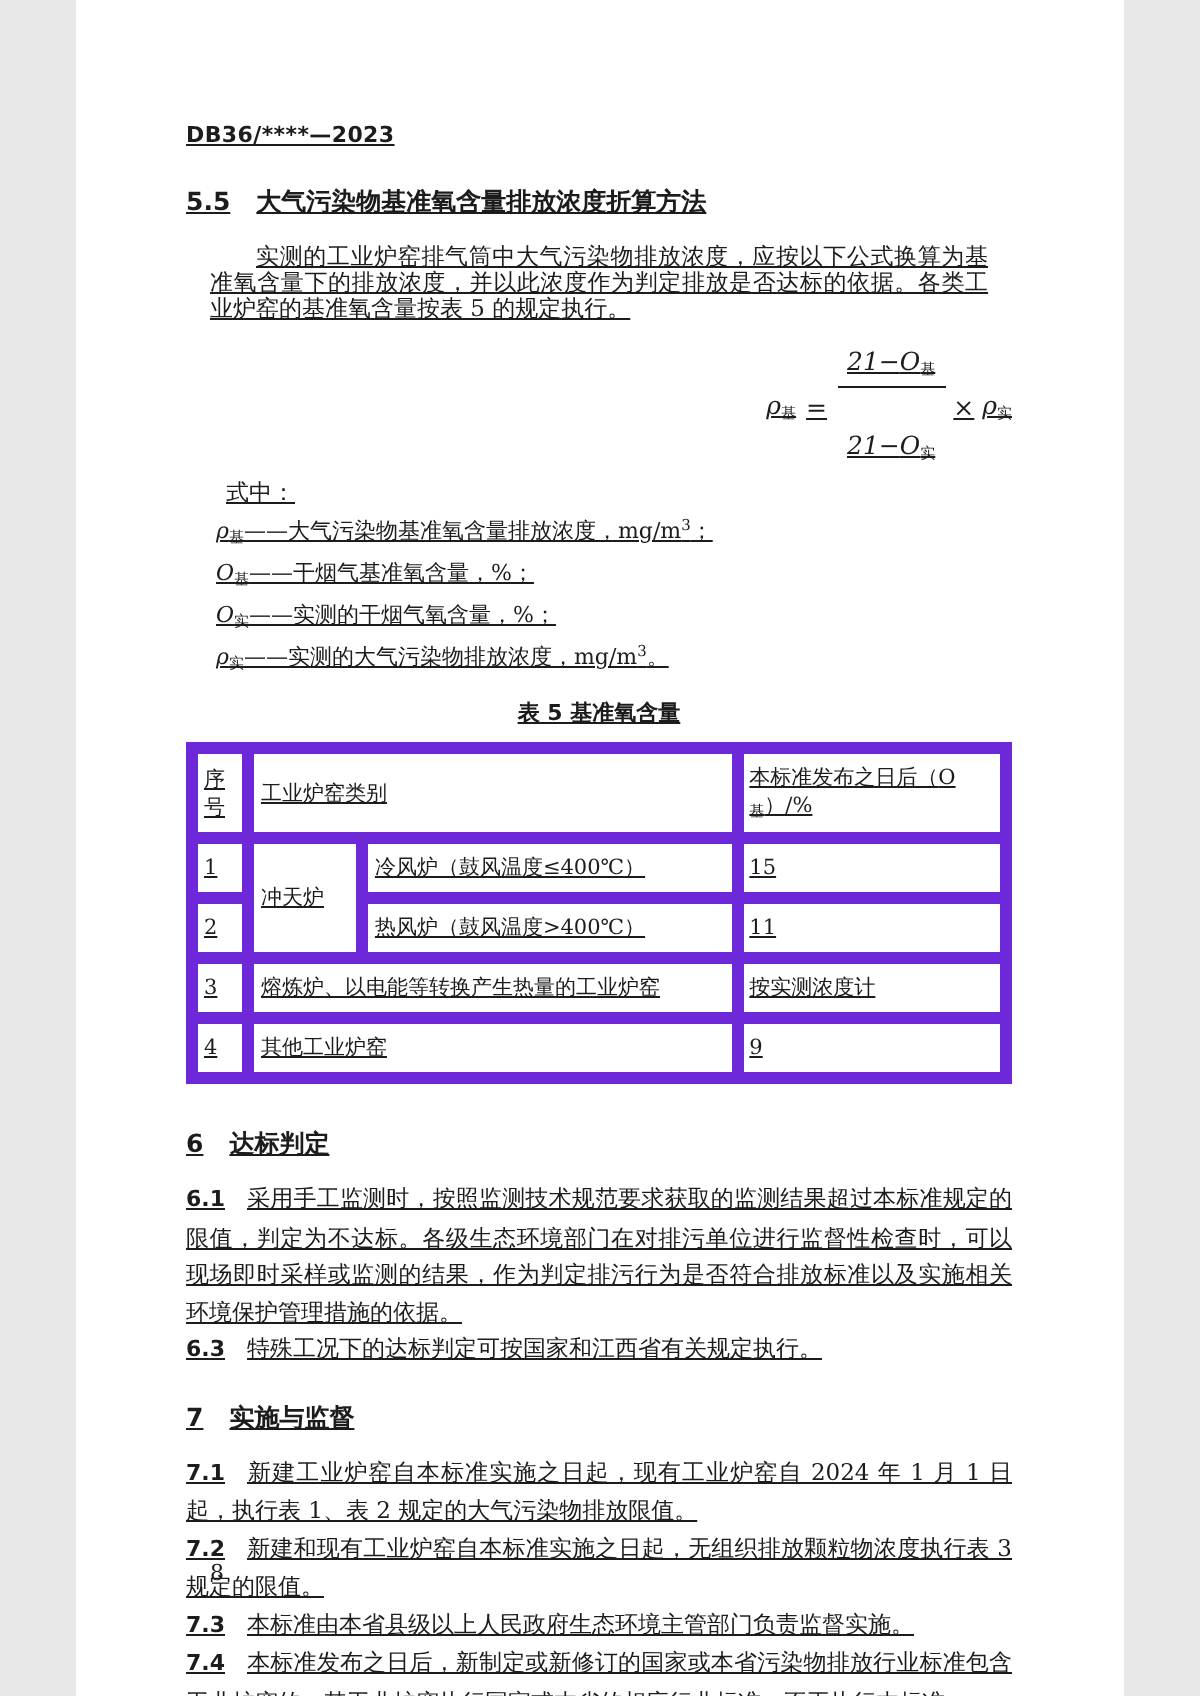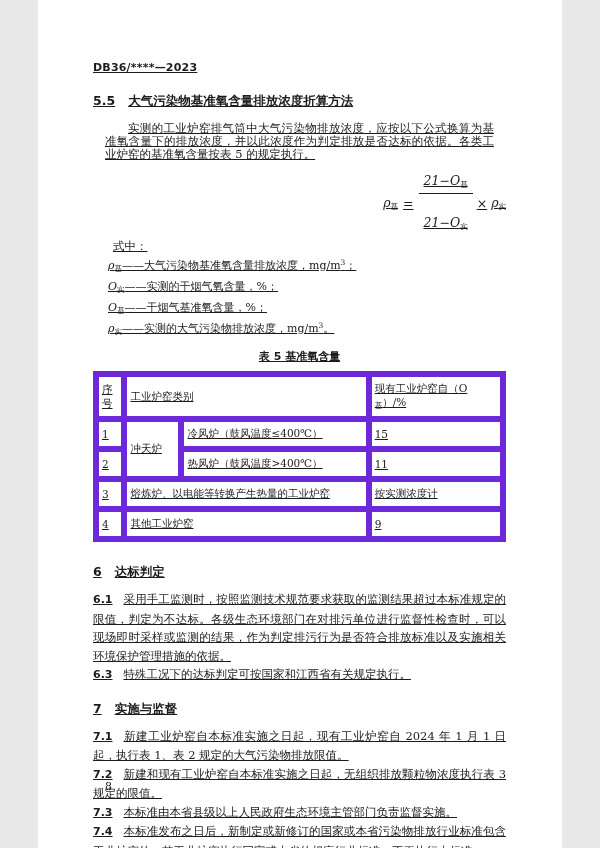--- a/index.html
+++ b/index.html
@@ -104,39 +104,39 @@
         </span>
         <span class="times">×</span>
         <span><span>ρ</span><sub class="ss">实</sub></span>
       </span>
     </div>
 
     <p class="where-label">式中：</p>
 
     <div>
       <p class="def-line"><span class="sym">ρ</span><sub class="ss">基</sub><span>——大气污染物基准氧含量排放浓度，mg/m</span><sup class="pp">3</sup><span>；</span></p>
+      <p class="def-line"><span class="sym">O</span><sub class="ss">基</sub><span>——干烟气基准氧含量，%；</span><sup class="pp"></sup><span></span></p>
       <p class="def-line"><span class="sym">O</span><sub class="ss">实</sub><span>——实测的干烟气氧含量，%；</span><sup class="pp"></sup><span></span></p>
-      <p class="def-line"><span class="sym">O</span><sub class="ss">基</sub><span>——干烟气基准氧含量，%；</span><sup class="pp"></sup><span></span></p>
       <p class="def-line"><span class="sym">ρ</span><sub class="ss">实</sub><span>——实测的大气污染物排放浓度，mg/m</span><sup class="pp">3</sup><span>。</span></p>
     </div>
 
     <div class="table-caption">表 5 基准氧含量</div>
 
     <table class="t5">
       <colgroup>
           <col class="c-no">
           <col class="c-grp">
           <col class="c-type">
           <col class="c-val">
         </colgroup>
       <tbody>
           <tr>
         <th>序号</th>
         <th colspan="2">工业炉窑类别</th>
-        <th><span>现有工业炉窑自（</span><span>O</span><sub class="ss">基</sub><span>）/%</span></th>
+        <th><span>本标准发布之日后（</span><span>O</span><sub class="ss">基</sub><span>）/%</span></th>
       </tr>
       <tr>
         <td>1</td>
         <td rowspan="2">冲天炉</td>
         <td>冷风炉（鼓风温度≤400℃）</td>
         <td>15</td>
       </tr>
       <tr>
         <td>2</td>
         <td>热风炉（鼓风温度&gt;400℃）</td>

